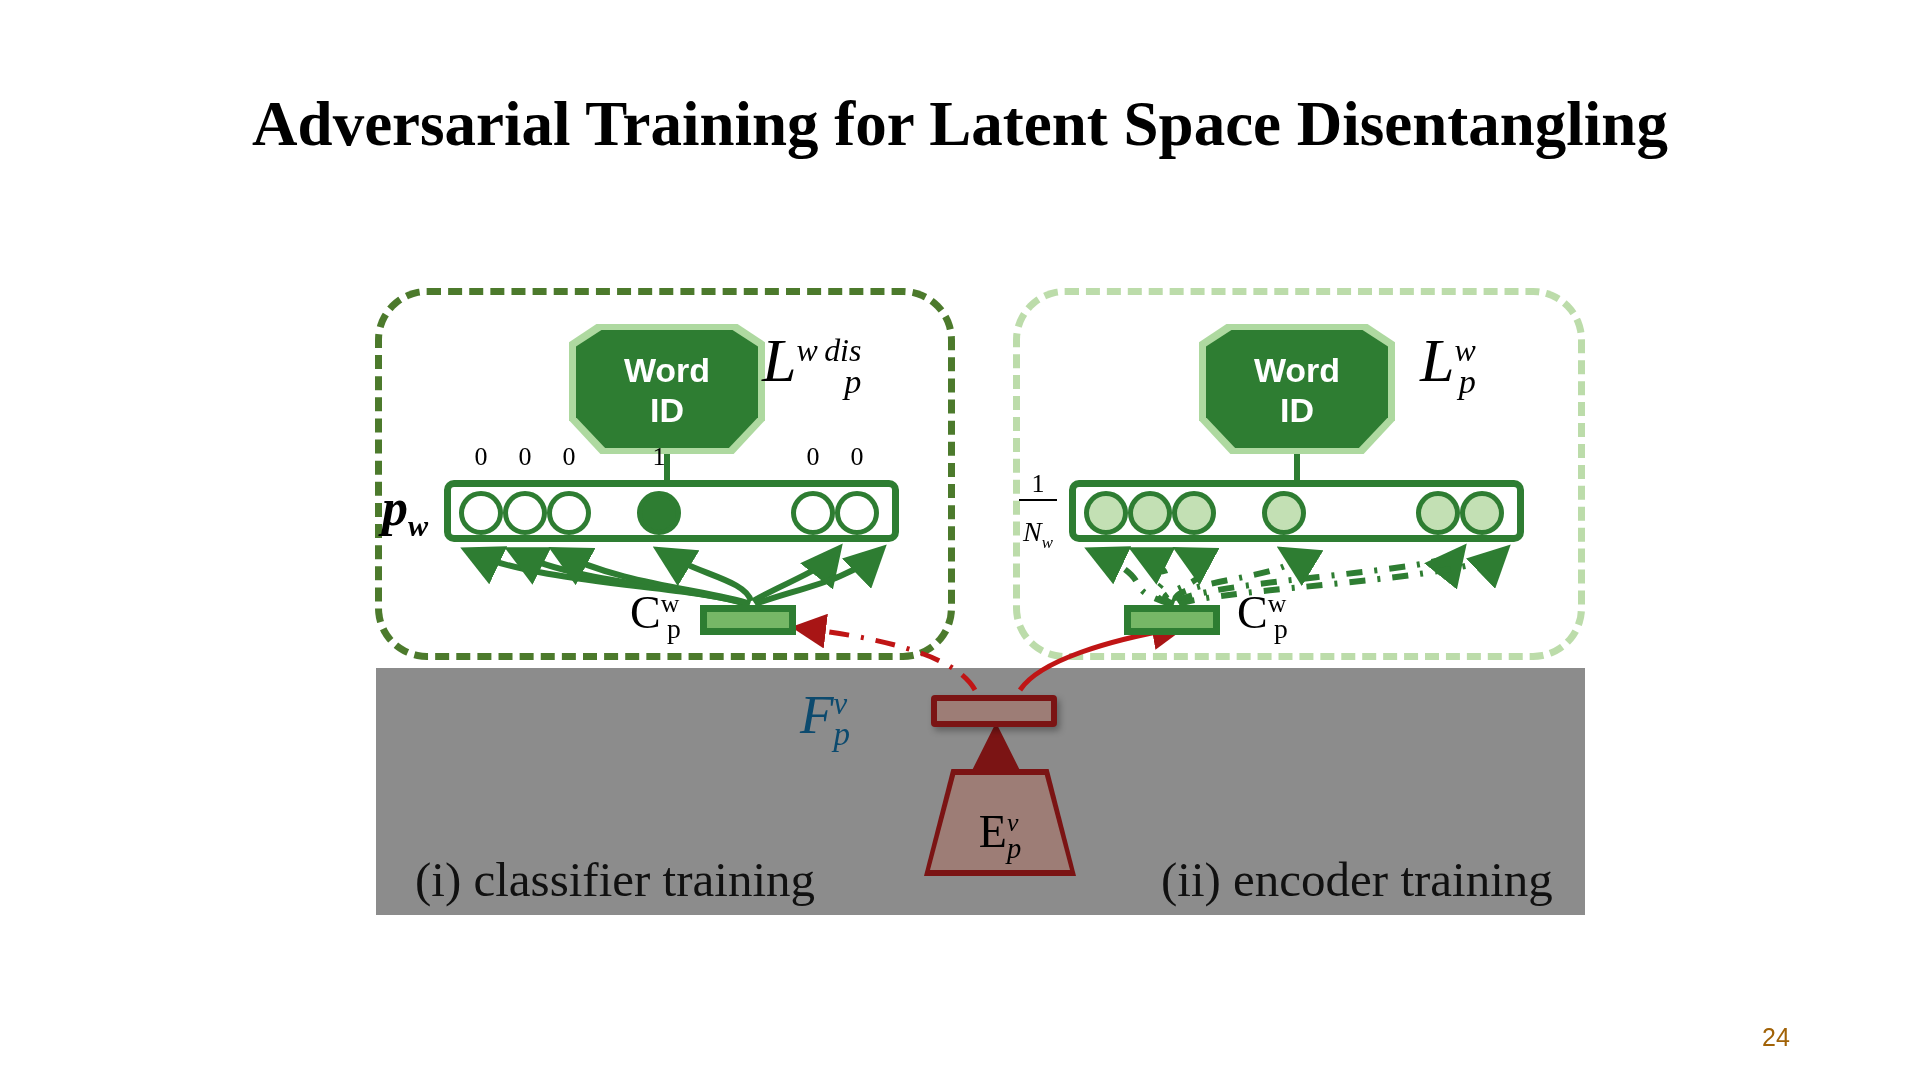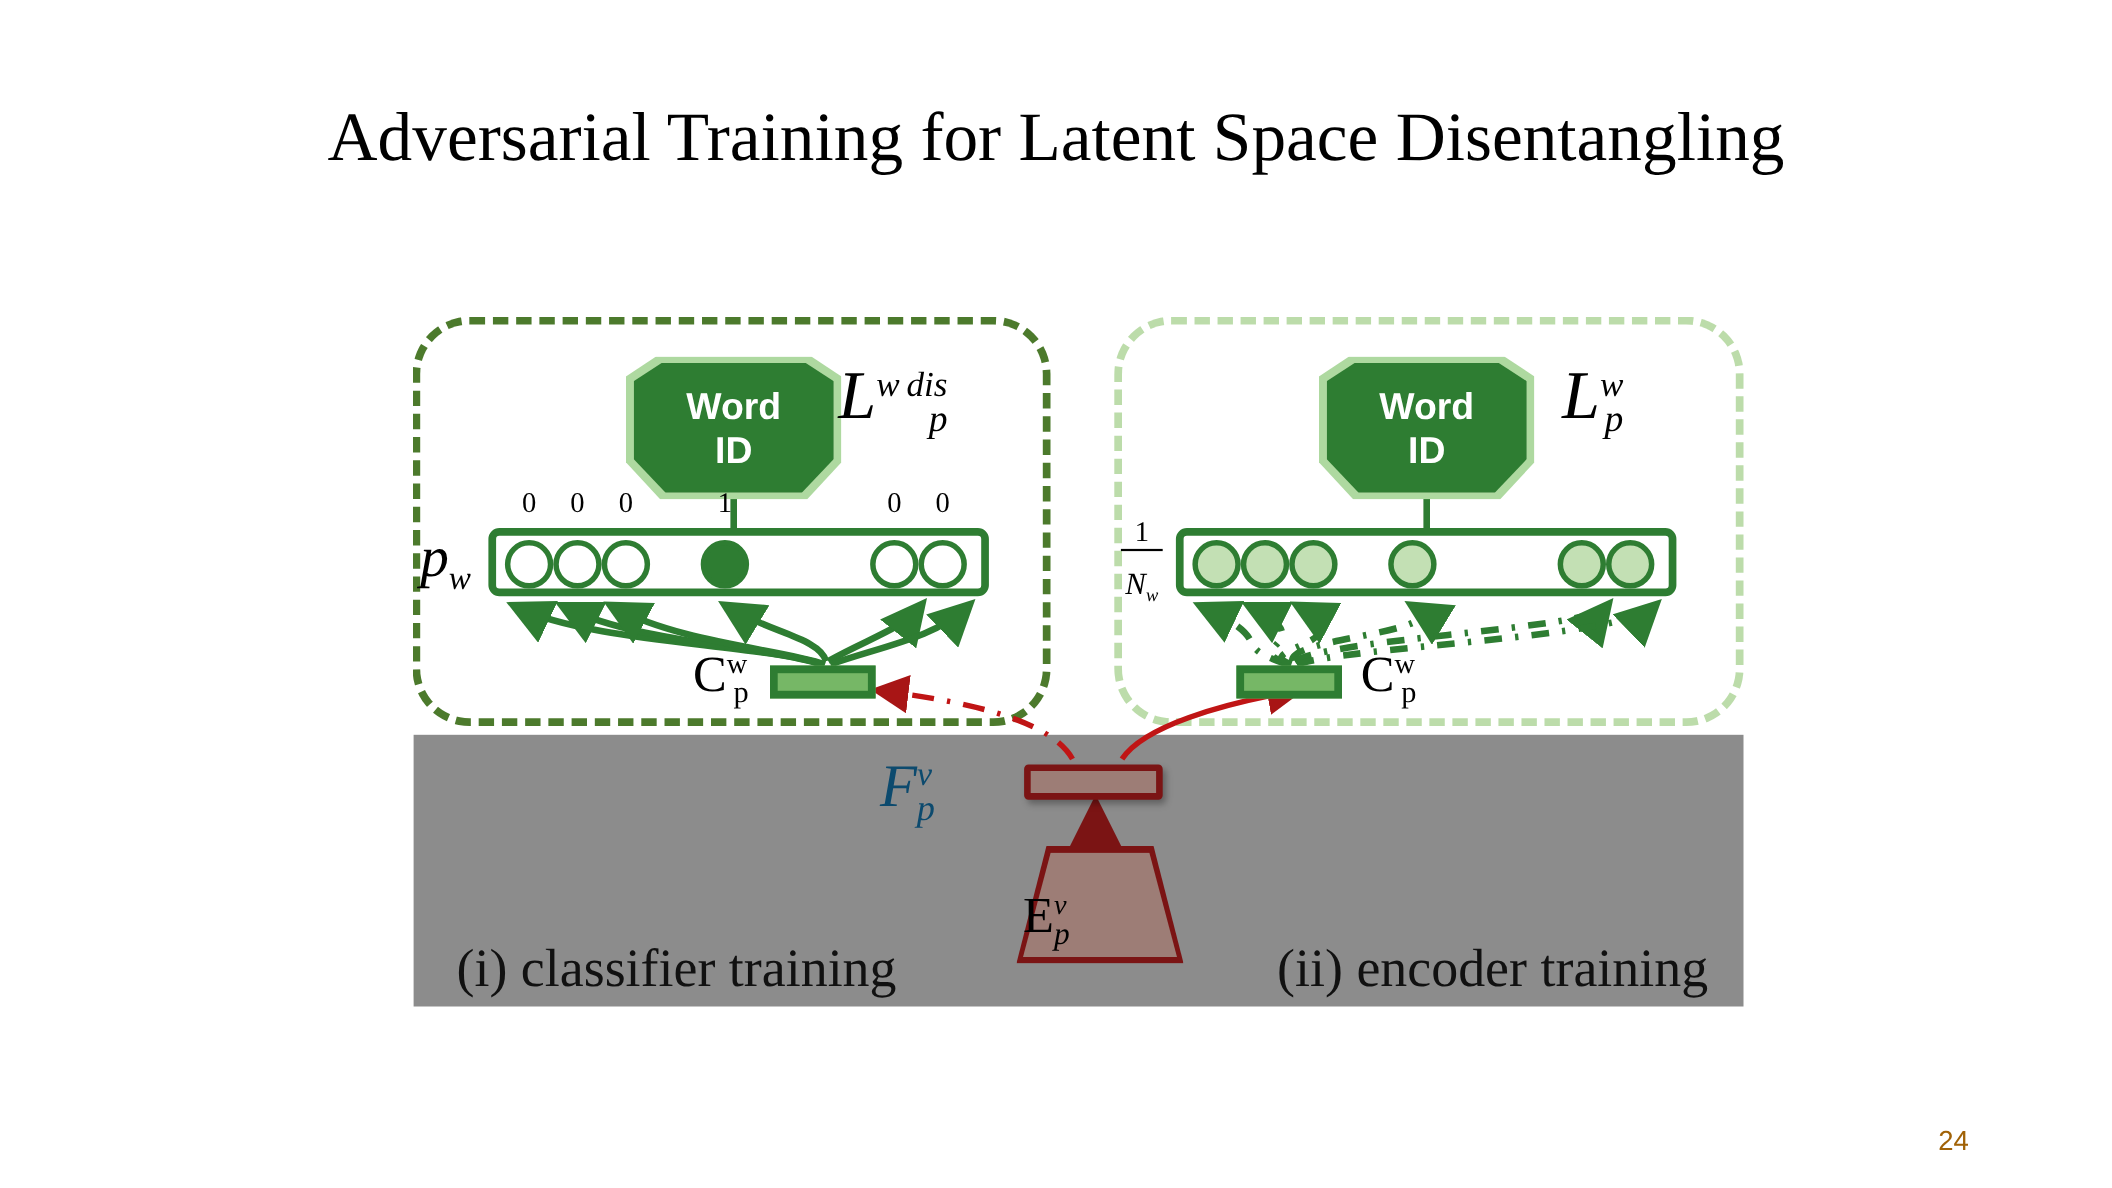--- a/index.html
+++ b/index.html
@@ -17,21 +17,21 @@
 
   
   #slide-title {
     position: absolute;
     left: 0;
     top: 88px;
     width: 1920px;
     text-align: center;
     font-family: "Liberation Serif", serif;
     font-size: 63px;
-    font-weight: 400;
+    font-weight: 700;
     color: #000000;
     letter-spacing: 0px;
     white-space: nowrap;
   }
 
   
   #page-number {
     position: absolute;
     left: 1762px;
     top: 1023px;
@@ -163,20 +163,21 @@
   }
 
   
   #label-pw {
     position: absolute;
     left: 382px; top: 478px;
     font-family: "Liberation Serif", serif;
     font-style: italic;
     font-size: 52px;
     color: #000000;
+    font-weight: bold;
   }
   #label-pw sub { font-size: 0.58em; font-style: italic; }
 
   #label-1nw {
     position: absolute;
     left: 1012px; top: 470px;
     width: 52px;
     text-align: center;
     font-family: "Liberation Serif", serif;
     font-size: 26px;
@@ -247,21 +248,21 @@
     position: absolute;
     left: 924px; top: 769px;
     width: 152px; height: 107px;
     background: #7b1414;
     clip-path: polygon(18% 0%, 82% 0%, 100% 100%, 0% 100%);
   }
   #elabel {
     position: absolute;
     left: 930px; top: 775px;
     width: 140px; height: 114px;
-    text-align: left;
+    text-align: center;
     line-height: 95px;
     font-family: "Liberation Serif", serif;
     font-size: 46px;
     color: #000000;
     white-space: nowrap;
   }
   #elabel sup { font-size: 0.56em; font-style: italic; vertical-align: super; }
   #elabel sub { font-size: 0.62em; font-style: italic; vertical-align: sub; margin-left: -0.40em; }
 
   svg.overlay {

